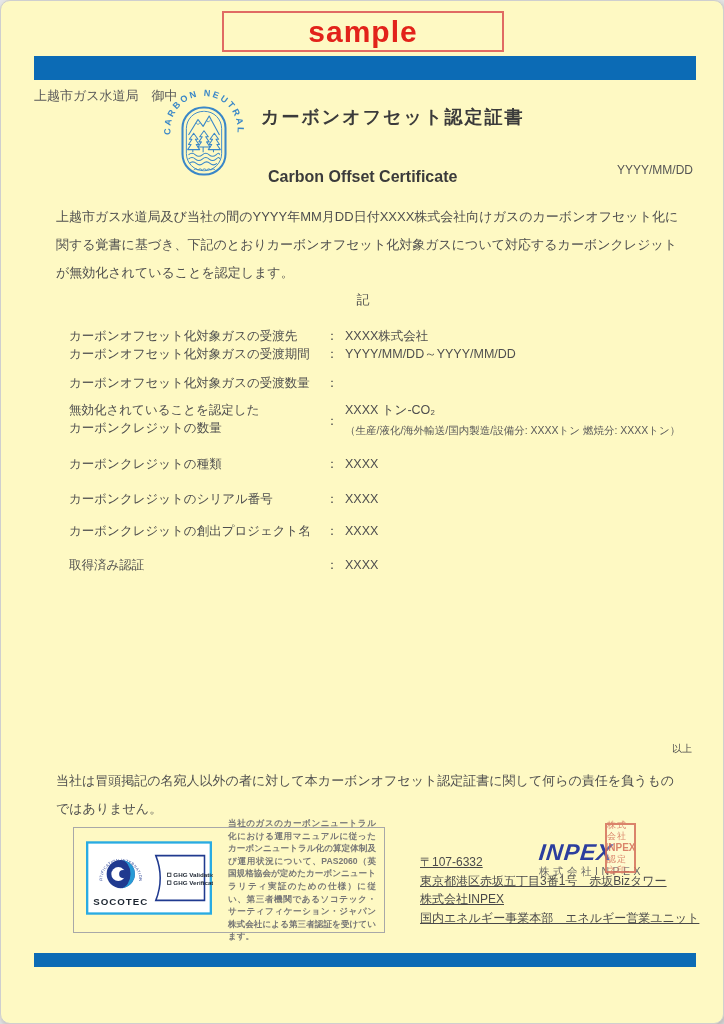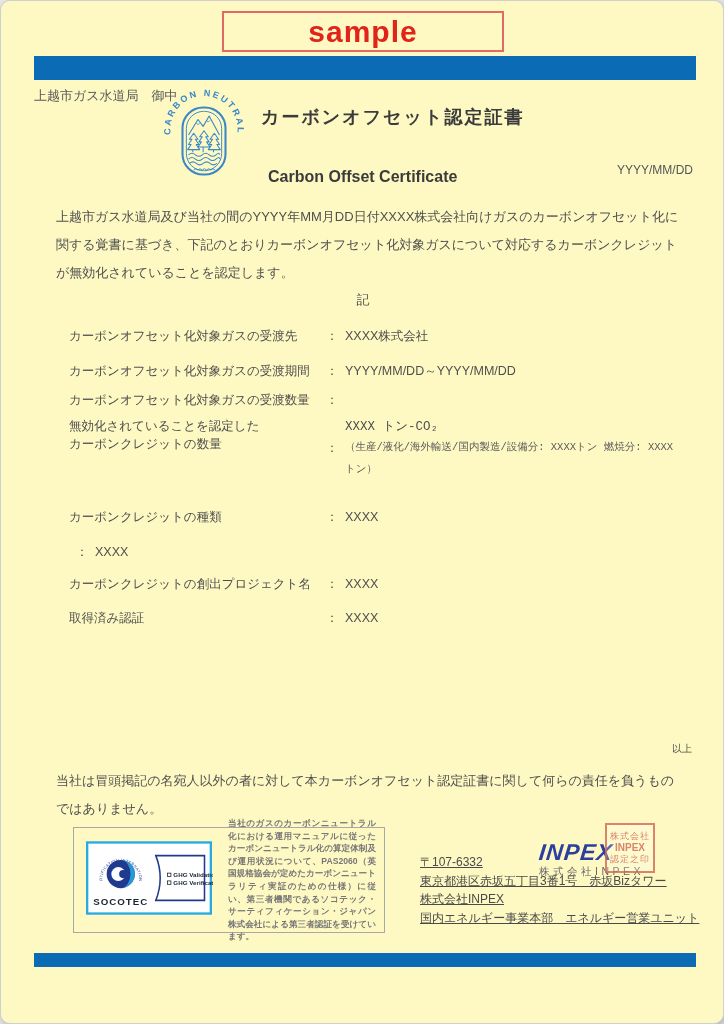--- a/index.html
+++ b/index.html
@@ -28,37 +28,37 @@
   
   .intro{left:55px;top:202px;width:628px;font-size:13px;line-height:28px;color:#4f4f4f;}
   .section-marker{left:0;top:290px;width:724px;text-align:center;font-size:13px;color:#4f4f4f;}
   .fields{left:68px;top:326px;width:612px;color:#4f4f4f;font-size:12.5px;}
   .frow{display:flex;align-items:flex-start;}
   .f-label{width:250px;line-height:18px;}
   .f-colon{width:26px;text-align:center;line-height:18px;color:#4f4f4f;}
   .f-value{flex:1;line-height:18px;}
   .f-note{font-size:10.5px;color:#5a5a5a;line-height:22px;}
   .center-colon{align-self:center;}
-  .mb-r1{margin-bottom:17px;}.mb-r2{margin-bottom:11px;}
-  .mb-r3{margin-bottom:9px;}.mb-r4{margin-bottom:28px;font-family:Liberation Mono, monospace;}
+  .mb-r1{}.mb-r2{margin-bottom:11px;}
+  .mb-r3{margin-bottom:9px;}.mb-r4{margin-bottom:14px;}
   .mb-r5{margin-bottom:17px;}.mb-r6{margin-bottom:14px;}
   .mb-r7{margin-bottom:16px;align-items:flex-end;}
   .closing{right:31px;top:741px;font-size:10px;color:#4f4f4f;}
   .disclaimer{left:55px;top:766px;width:628px;font-size:13px;line-height:28px;color:#4f4f4f;}
   
   .cert-box{left:72px;top:826px;width:312px;height:106px;border:1px solid #a8a8a8;
     display:flex;align-items:center;box-sizing:border-box;}
   .socotec-badge{margin-left:11px;flex:0 0 auto;}
   .cert-note{margin-left:15px;margin-right:8px;font-size:8.6px;line-height:12.6px;color:#777;
     text-align:justify;font-weight:bold;}
   .inpex-block{left:538px;top:840px;}
   .inpex-word{font-size:23px;font-weight:bold;font-style:italic;color:#2c3e9e;
     letter-spacing:1px;transform:skewX(-6deg);line-height:22px;}
   .inpex-company{font-size:10.5px;color:#666;letter-spacing:3.5px;margin-top:2px;}
-  .seal{left:604px;top:822px;width:50px;height:50px;border:2px solid #d4705c;
+  .seal{left:604px;top:822px;width:31px;height:50px;border:2px solid #d4705c;
     color:#d4705c;display:flex;flex-direction:column;align-items:center;justify-content:center;
     opacity:.85;box-sizing:border-box;background:rgba(255,255,255,.25);}
   .seal .s1,.seal .s3{font-size:9px;letter-spacing:1px;line-height:11px;}
   .seal .s2{font-size:10px;font-weight:bold;line-height:12px;letter-spacing:0;}
   .address{left:419px;top:852px;font-size:12px;line-height:18.5px;color:#4a4a4a;text-decoration:underline;}
 </style>
 </head>
 <body>
 
 <div class="page">
@@ -143,20 +143,21 @@
       </div>
     </div>
 
     <div class="frow mb-r5">
       <div class="f-label">カーボンクレジットの種類</div>
       <div class="f-colon">：</div>
       <div class="f-value">XXXX</div>
     </div>
 
     <div class="frow mb-r6">
+      <div class="f-label">カーボンクレジットのシリアル番号</div>
       <div class="f-colon">：</div>
       <div class="f-value">XXXX</div>
     </div>
 
     <div class="frow mb-r7">
       <div class="f-label">カーボンクレジットの創出プロジェクト名</div>
       <div class="f-colon">：</div>
       <div class="f-value">XXXX</div>
     </div>
 

